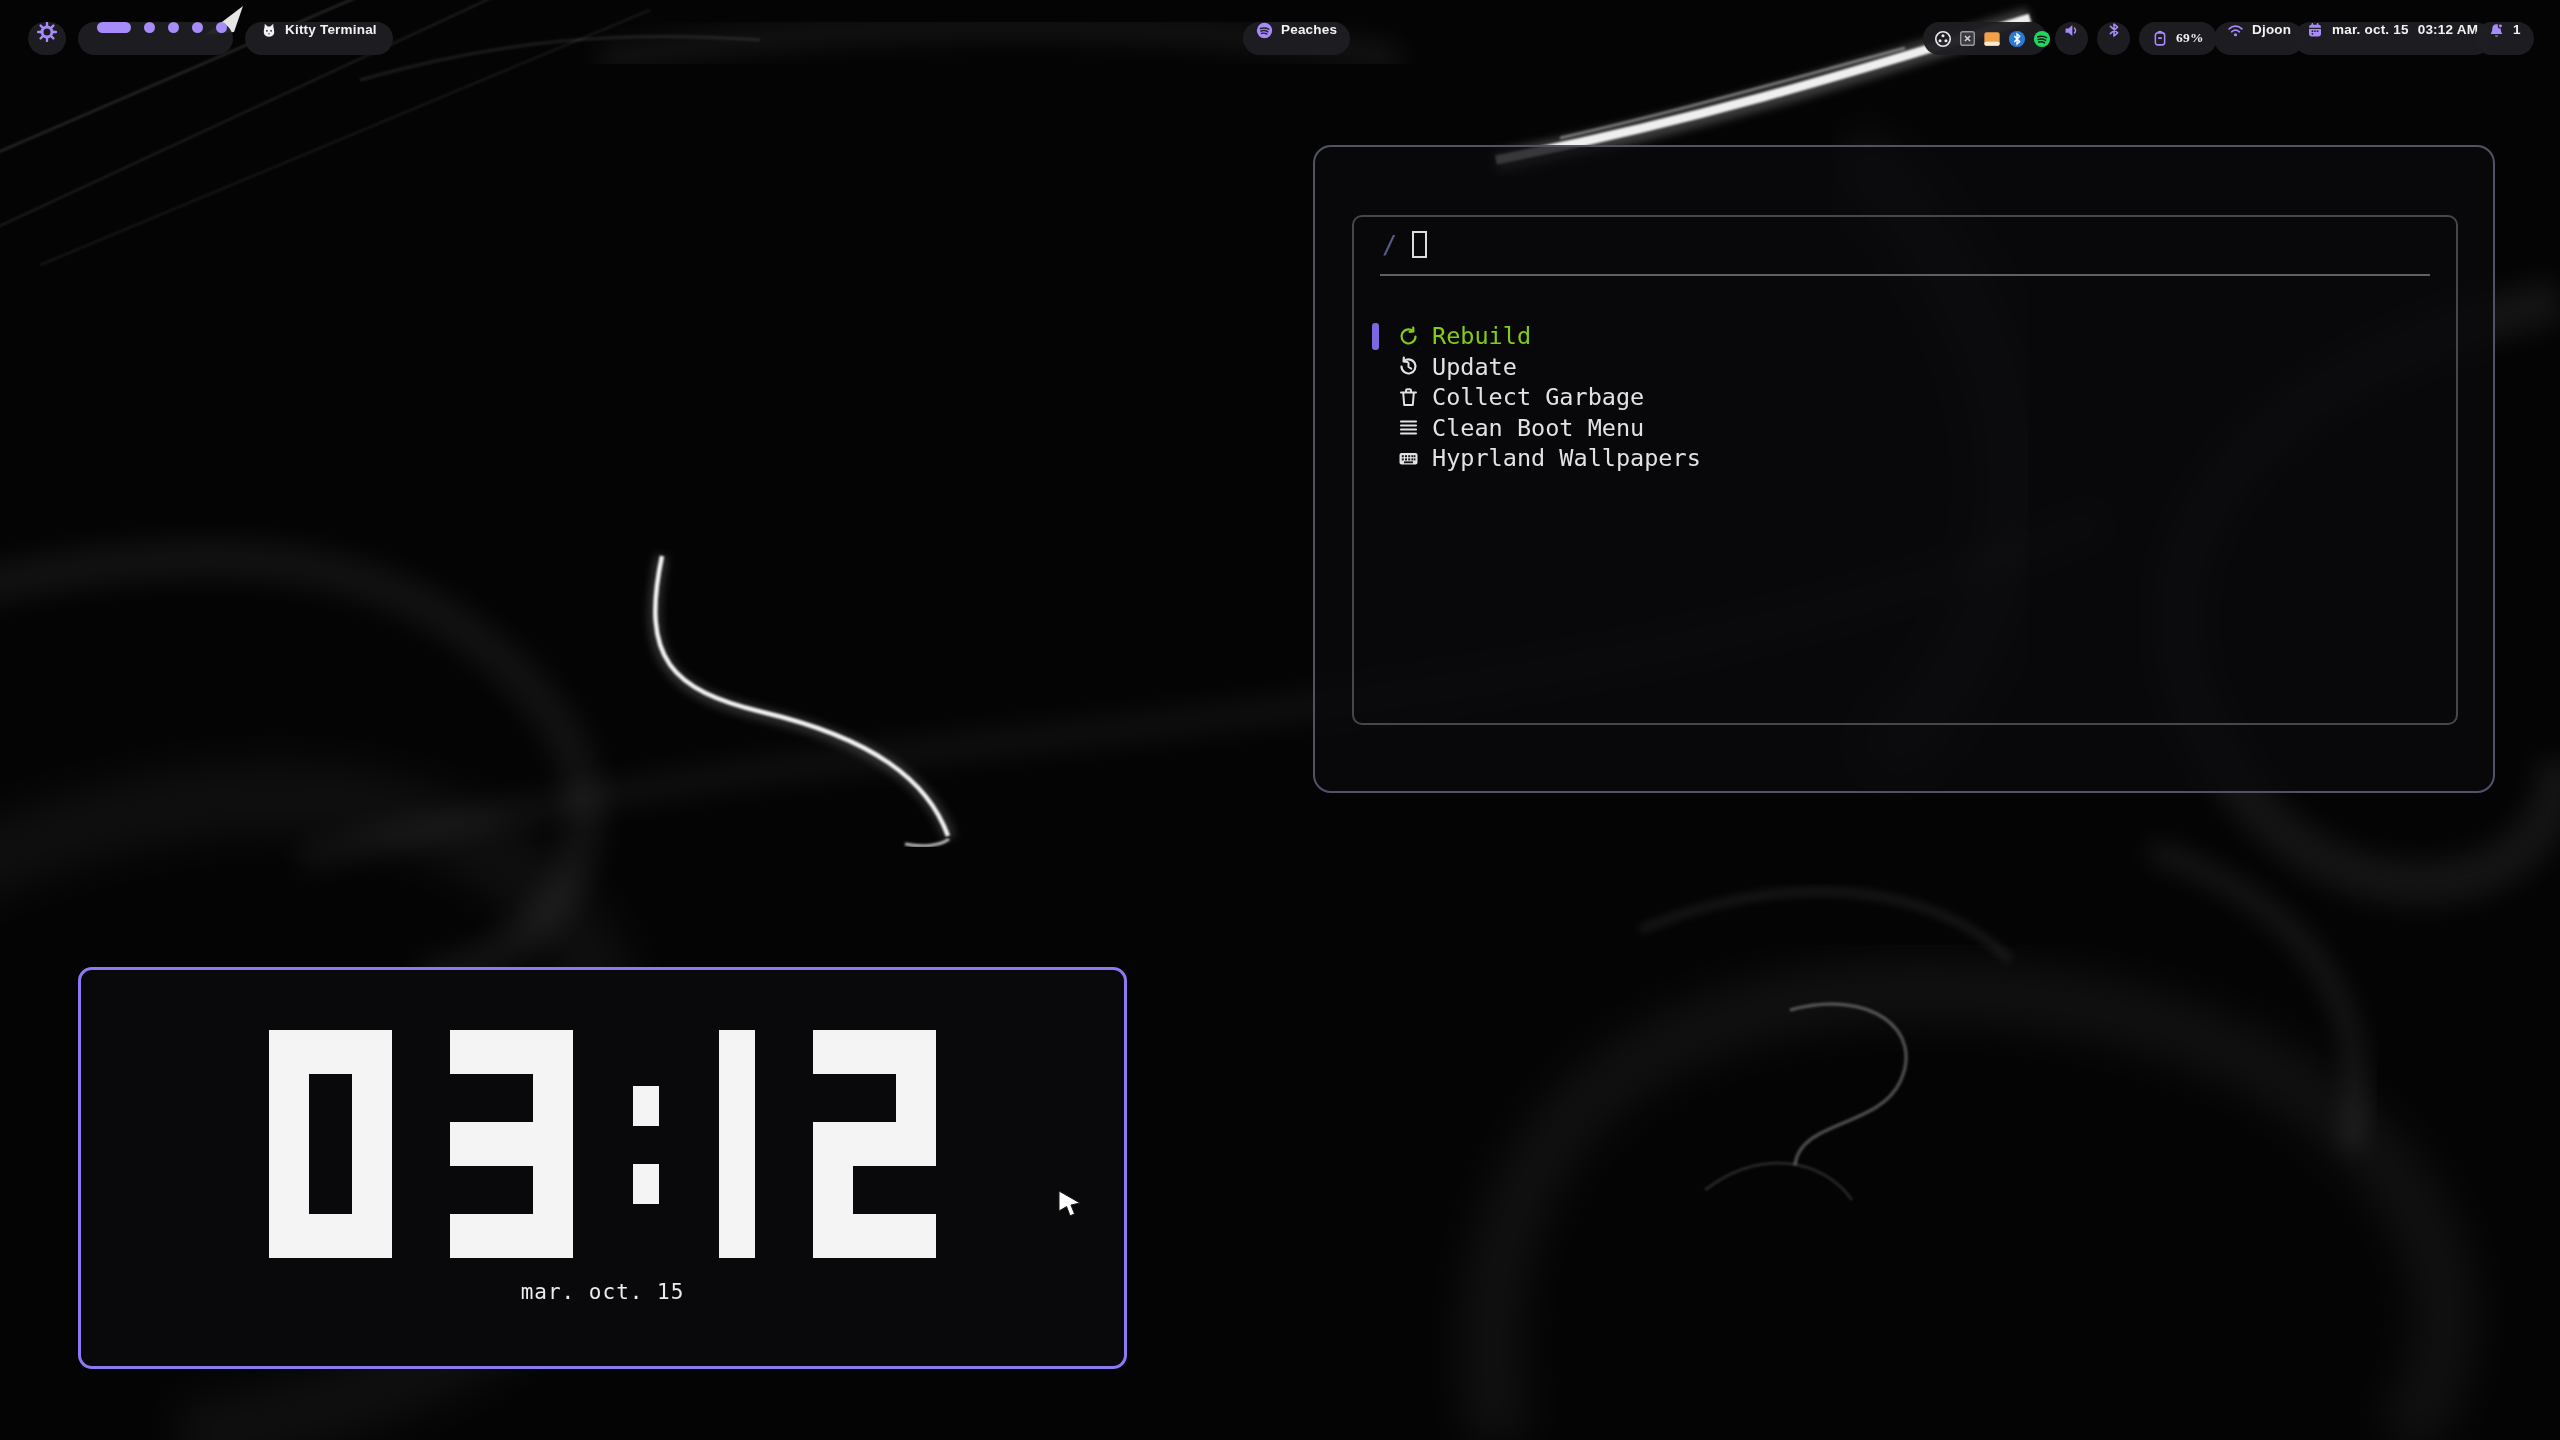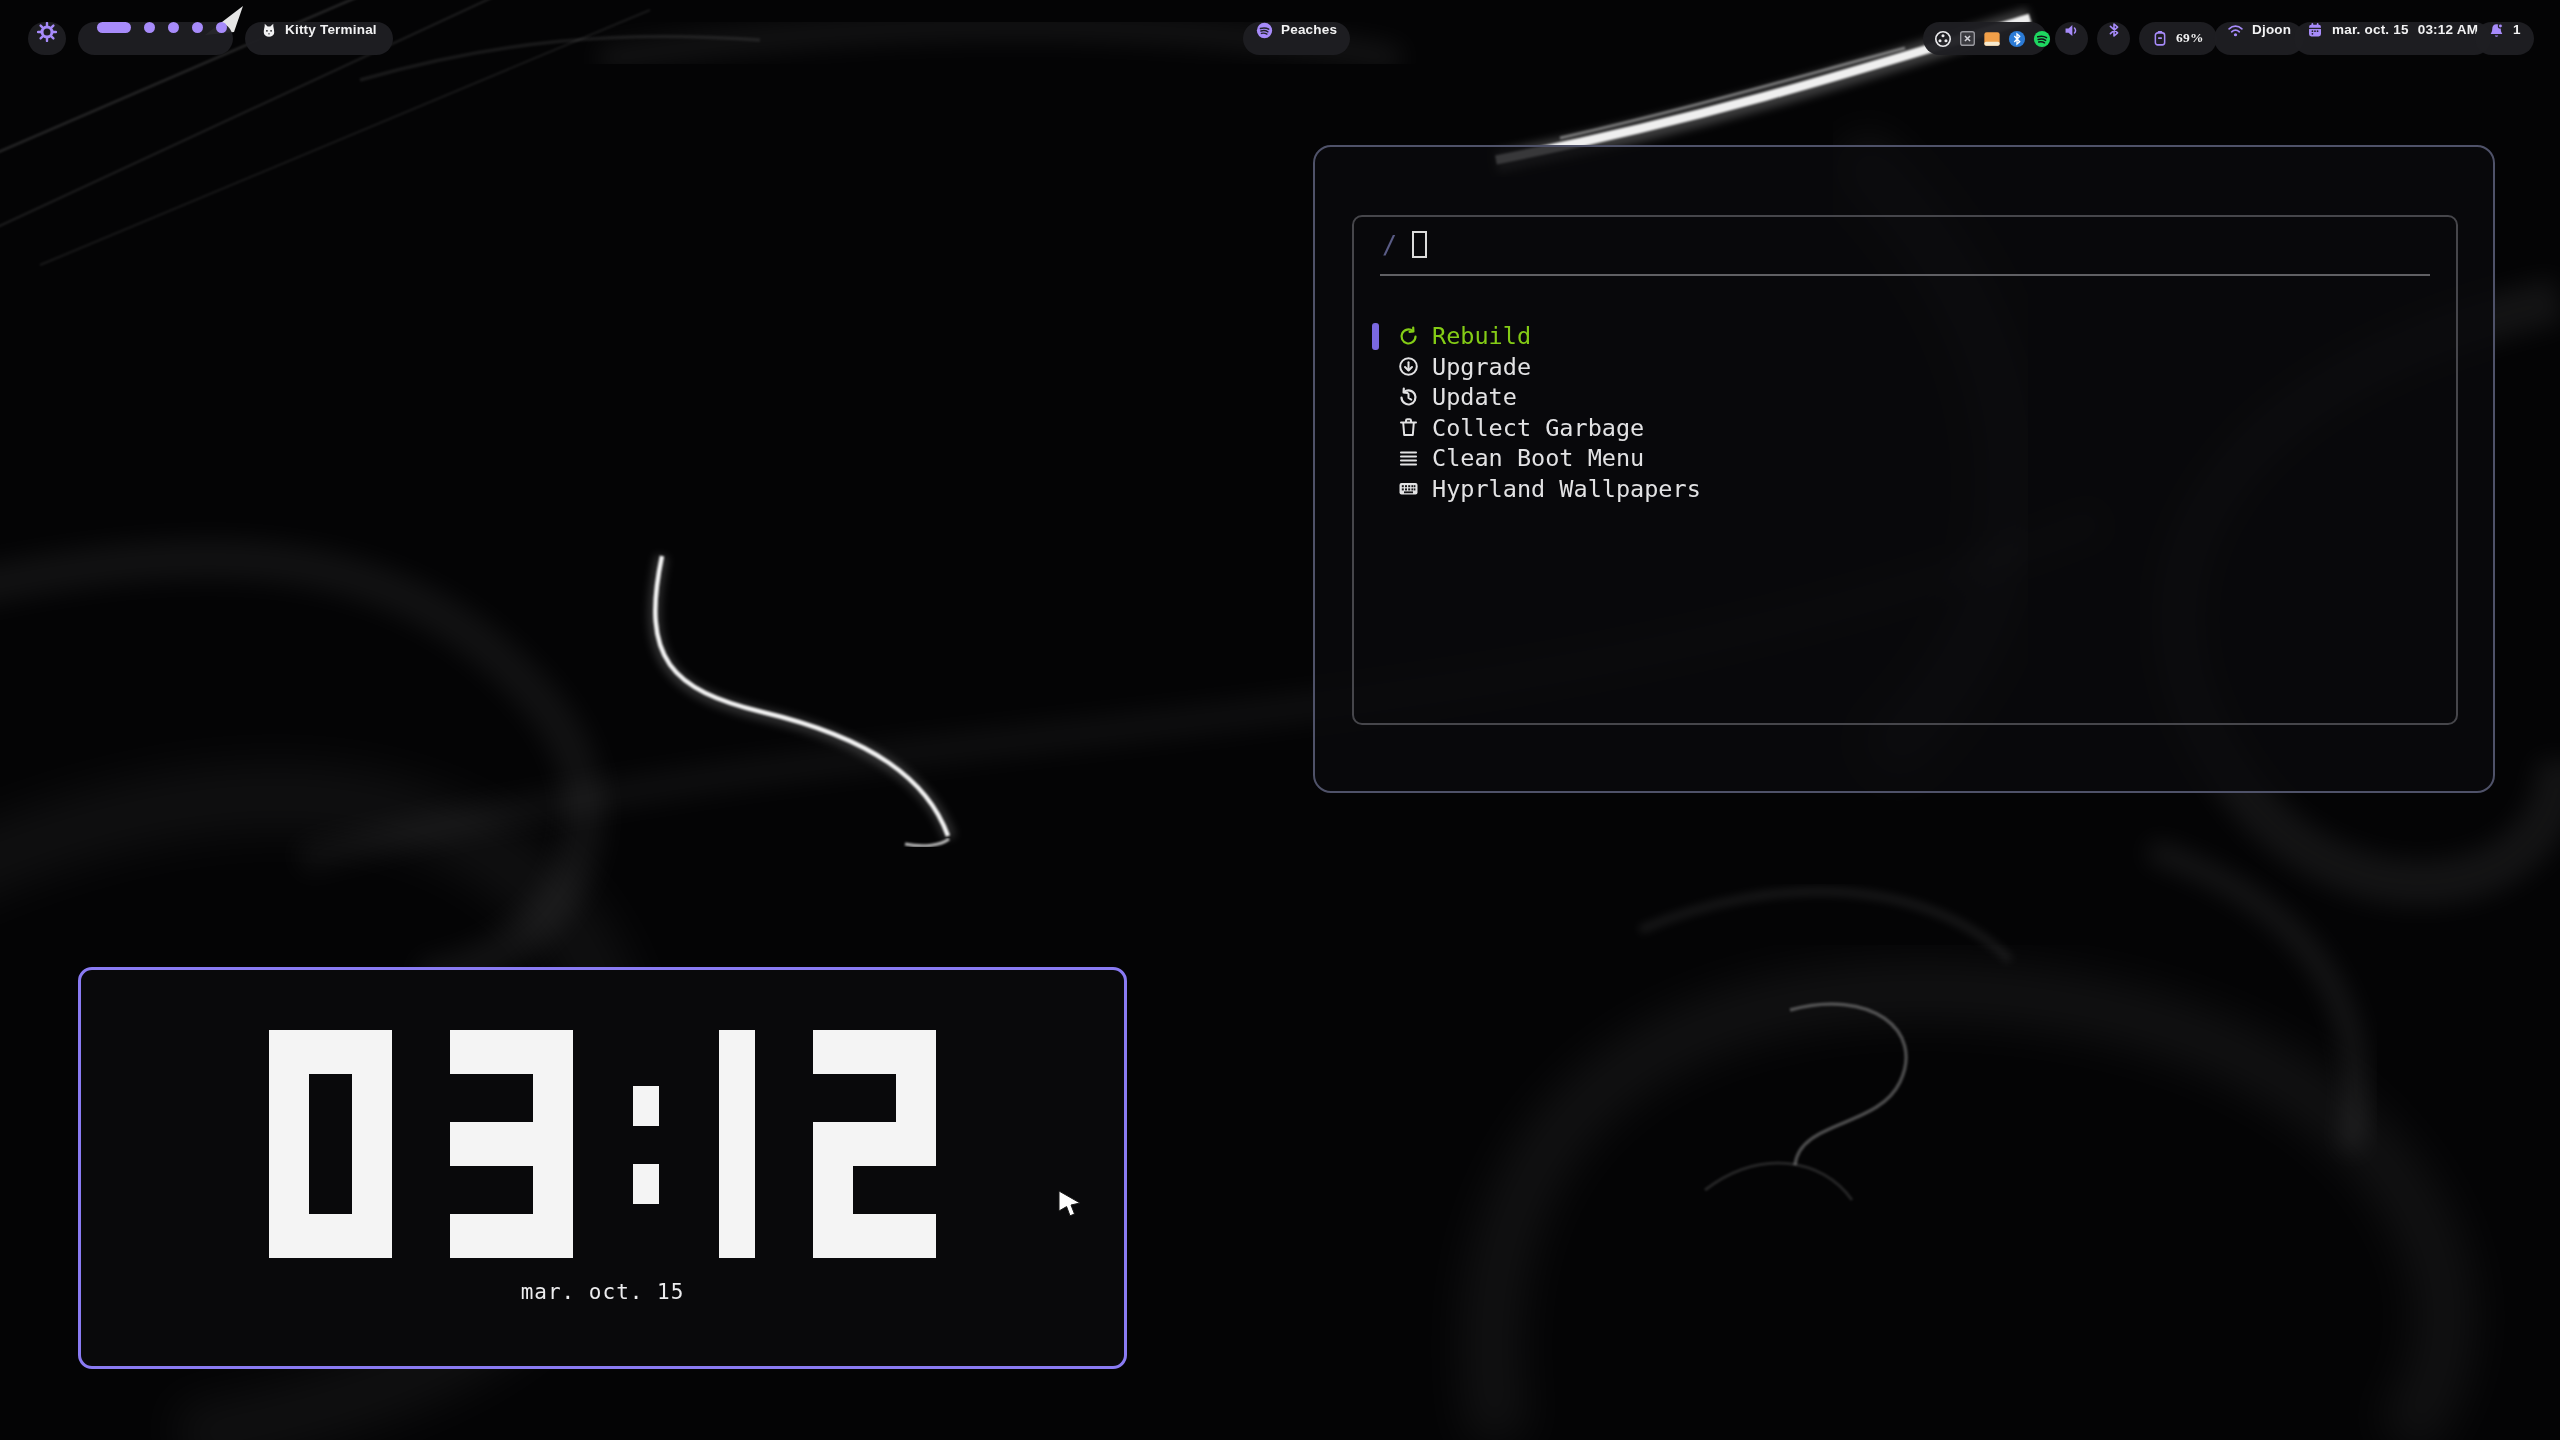--- a/index.html
+++ b/index.html
@@ -287,30 +287,20 @@
             <svg viewBox="0 0 21 21">
                 <path d="M17.5 10.5 A7 7 0 1 1 15 5.1" stroke="currentColor" stroke-width="2.2" fill="none" stroke-linecap="round"></path>
                 <polyline points="15.2,1.6 15.4,5.5 11.6,5.9" stroke="currentColor" stroke-width="2.2" fill="none" stroke-linecap="round" stroke-linejoin="round"></polyline>
               </svg>
           </span>
           <span>Rebuild</span>
         </li>
         <li>
           <span class="mi">
             <svg viewBox="0 0 21 21">
-                <circle cx="10.5" cy="10.5" r="8.3" stroke="currentColor" stroke-width="2" fill="none"></circle>
-                <line x1="10.5" y1="6.3" x2="10.5" y2="14" stroke="currentColor" stroke-width="2" stroke-linecap="round"></line>
-                <polyline points="7,11 10.5,14.5 14,11" stroke="currentColor" stroke-width="2" fill="none" stroke-linecap="round" stroke-linejoin="round"></polyline>
-              </svg>
-          </span>
-          <span>Upgrade</span>
-        </li>
-        <li>
-          <span class="mi">
-            <svg viewBox="0 0 21 21">
                 <path d="M3.5 10.5 A7 7 0 1 0 6 5.1" stroke="currentColor" stroke-width="2.2" fill="none" stroke-linecap="round"></path>
                 <polyline points="5.8,1.6 5.6,5.5 9.4,5.9" stroke="currentColor" stroke-width="2.2" fill="none" stroke-linecap="round" stroke-linejoin="round"></polyline>
                 <polyline points="10.5,7 10.5,11 13.3,12.6" stroke="currentColor" stroke-width="2" fill="none" stroke-linecap="round" stroke-linejoin="round"></polyline>
               </svg>
           </span>
           <span>Update</span>
         </li>
         <li>
           <span class="mi">
             <svg viewBox="0 0 21 21">

